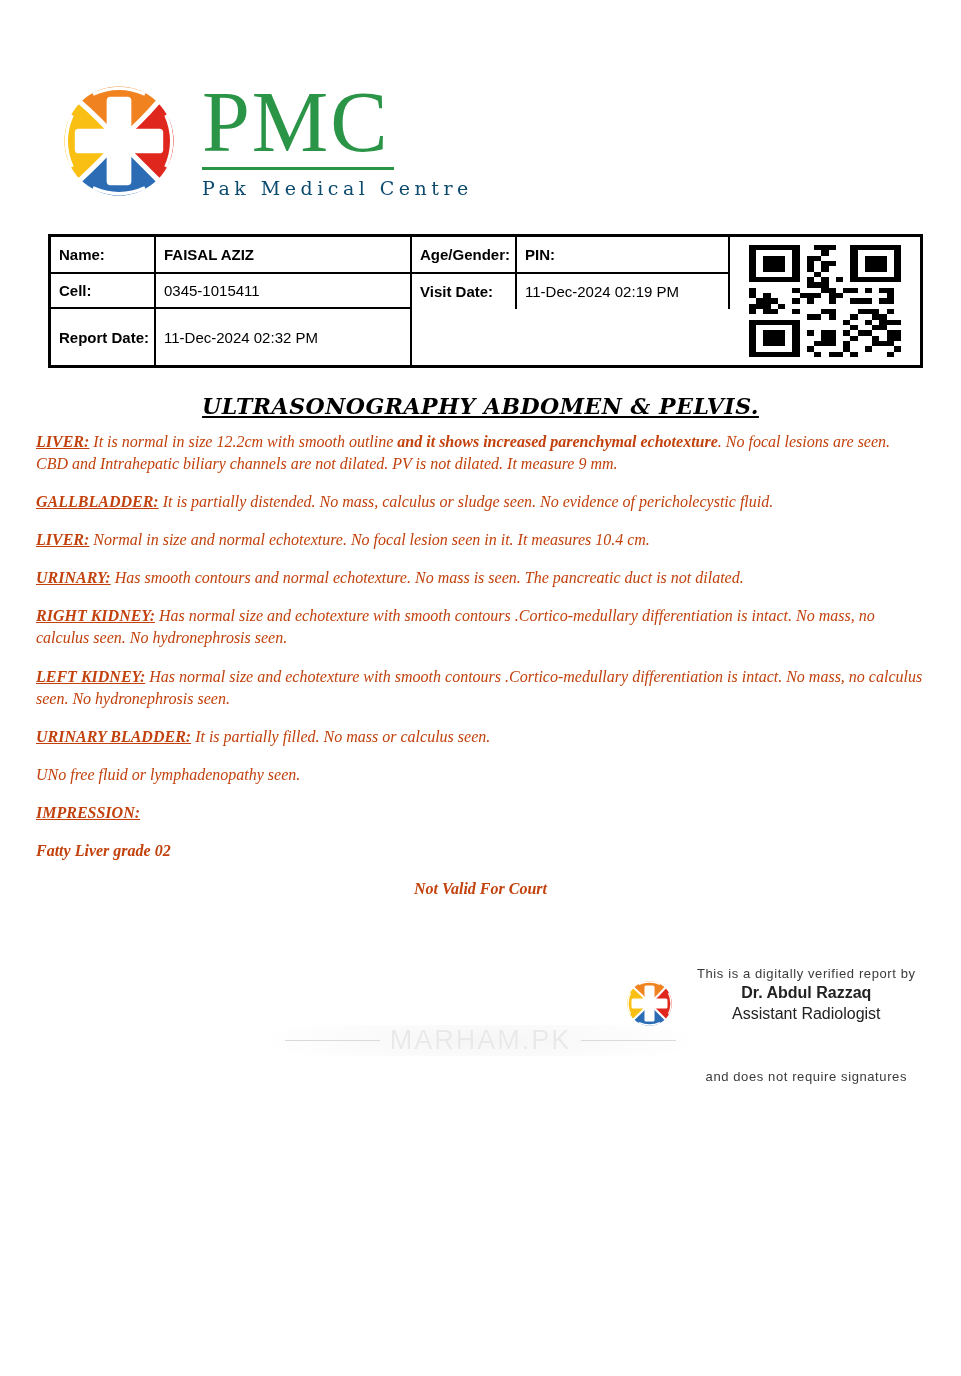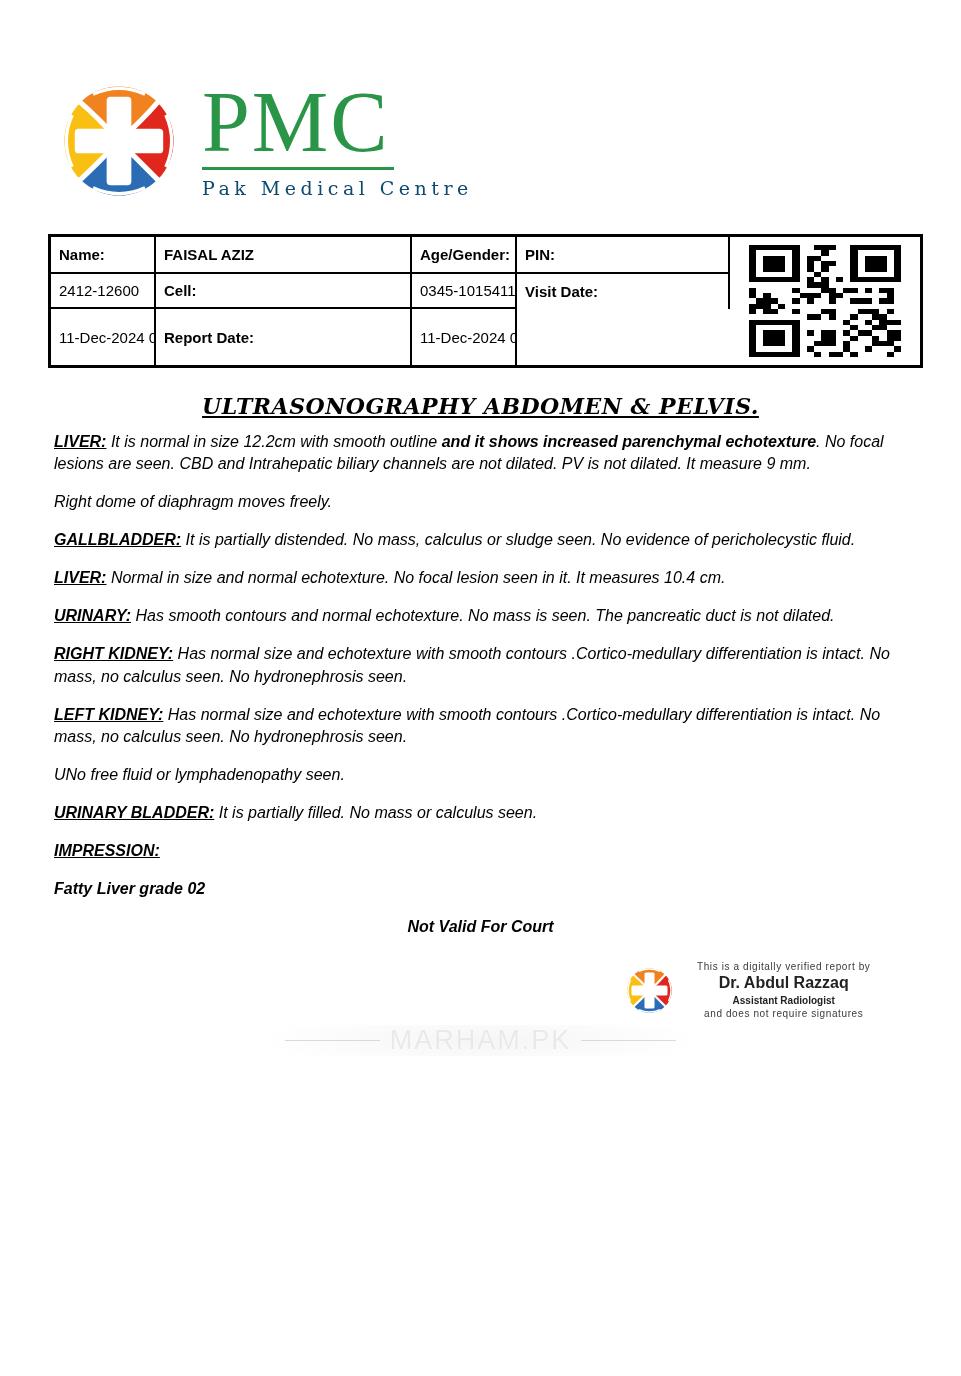--- a/index.html
+++ b/index.html
@@ -79,26 +79,26 @@
     text-align: center;
     font-family: "DejaVu Serif", serif;
     font-style: italic;
     font-weight: bold;
     font-size: 22px;
     text-decoration: underline;
     margin: 25px 0 12px 0;
     letter-spacing: 0.5px;
   }
   .report-body {
-    margin: 0 54px;
-    font-family: Liberation Sans, sans-serif;
+    margin: 0 36px;
+    font-family: Liberation Serif, serif;
     font-style: italic;
     font-size: 16px;
     line-height: 1.38;
-    color: #000000;
+    color: #c2410c;
   }
   .report-body p { margin: 0 0 16px 0; }
   .sec-label {
     font-weight: bold;
     text-decoration: underline;
   }
   .b { font-weight: bold; }
   .center-note {
     text-align: center;
     font-weight: bold;
@@ -112,23 +112,23 @@
     align-items: center;
     gap: 20px;
     margin: 22px 0 0 622px;
   }
   .verify-logo { width: 55px; height: 53px; flex: 0 0 auto; }
   .verify-text {
     text-align: center;
     color: #3a3a3a;
     line-height: 1.3;
   }
-  .verify-line1, .verify-line2 { font-size: 10px; letter-spacing: 0.6px; }
+  .verify-line1, .verify-line2 { font-size: 13px; letter-spacing: 0.6px; margin-top: 44px; }
   .verify-doctor { font-size: 16px; font-weight: bold; color: #222; }
-  .verify-role { font-size: 10px; font-weight: bold; color: #222; }
+  .verify-role { font-size: 16px; font-weight: normal; color: #222; }
 
   
   .watermark {
     position: absolute;
     left: 0; right: 0;
     bottom: 28px;
     display: flex;
     align-items: center;
     justify-content: center;
     background: radial-gradient(ellipse 300px 40px at center, #f5f5f5 0%, rgba(255,255,255,0) 75%);
@@ -386,51 +386,49 @@
           <rect x="6" y="20" width="1" height="1" fill="#000"></rect>
           <rect x="9" y="20" width="1" height="1" fill="#000"></rect>
           <rect x="11" y="20" width="1" height="1" fill="#000"></rect>
           <rect x="12" y="20" width="1" height="1" fill="#000"></rect>
           <rect x="14" y="20" width="1" height="1" fill="#000"></rect>
           <rect x="19" y="20" width="1" height="1" fill="#000"></rect>
         </svg>
     </div>
 
     <div class="cell label">PIN:</div>
-    <div class="cell">2412-12600</div>
     <div class="cell label">Cell:</div>
     <div class="cell">0345-1015411</div>
 
     <div class="cell label last-row">Visit Date:</div>
     <div class="cell last-row">11-Dec-2024 02:19 PM</div>
     <div class="cell label last-row">Report Date:</div>
     <div class="cell last-row">11-Dec-2024 02:32 PM</div>
   </div>
 
   <div class="report-title">ULTRASONOGRAPHY ABDOMEN &amp; PELVIS.</div>
 
   <div class="report-body">
 
     <p><span class="sec-label">LIVER:</span> <span>It is normal in size  12.2cm with smooth outline </span><span class="b">and it shows increased parenchymal echotexture</span><span>. No focal lesions are seen. CBD and Intrahepatic biliary channels are not dilated. PV is not dilated. It measure 9 mm.</span></p>
 
-    <p>Right dome of diaphragm moves freely.</p>
 
     <p><span class="sec-label">GALLBLADDER:</span> <span>It is partially distended. No mass, calculus or sludge seen. No evidence of pericholecystic fluid.</span></p>
 
     <p><span class="sec-label">LIVER:</span> <span>Normal in size and normal echotexture. No focal lesion seen in it. It measures 10.4 cm.</span></p>
 
     <p><span class="sec-label">URINARY:</span> <span>Has smooth contours and normal echotexture. No mass is seen. The pancreatic duct is not dilated.</span></p>
 
     <p><span class="sec-label">RIGHT KIDNEY:</span> <span>Has normal size and echotexture with smooth contours .Cortico-medullary differentiation is intact. No mass, no calculus seen. No hydronephrosis seen.</span></p>
 
     <p><span class="sec-label">LEFT KIDNEY:</span> <span>Has normal size and echotexture with smooth contours .Cortico-medullary differentiation is intact. No mass, no calculus seen. No hydronephrosis seen.</span></p>
 
+    <p><span class="sec-label">URINARY BLADDER:</span> <span>It is partially filled. No mass or calculus seen.</span></p>
+
     <p>UNo free fluid or lymphadenopathy seen.</p>
-
-    <p><span class="sec-label">URINARY BLADDER:</span> <span>It is partially filled. No mass or calculus seen.</span></p>
 
     <p><span class="sec-label">IMPRESSION:</span></p>
 
     <p class="impression-text">Fatty Liver grade 02</p>
 
     <p class="center-note">Not Valid For Court</p>
   </div>
 
   <div class="verify-block">
     <svg class="verify-logo" viewBox="0 0 100 100">

